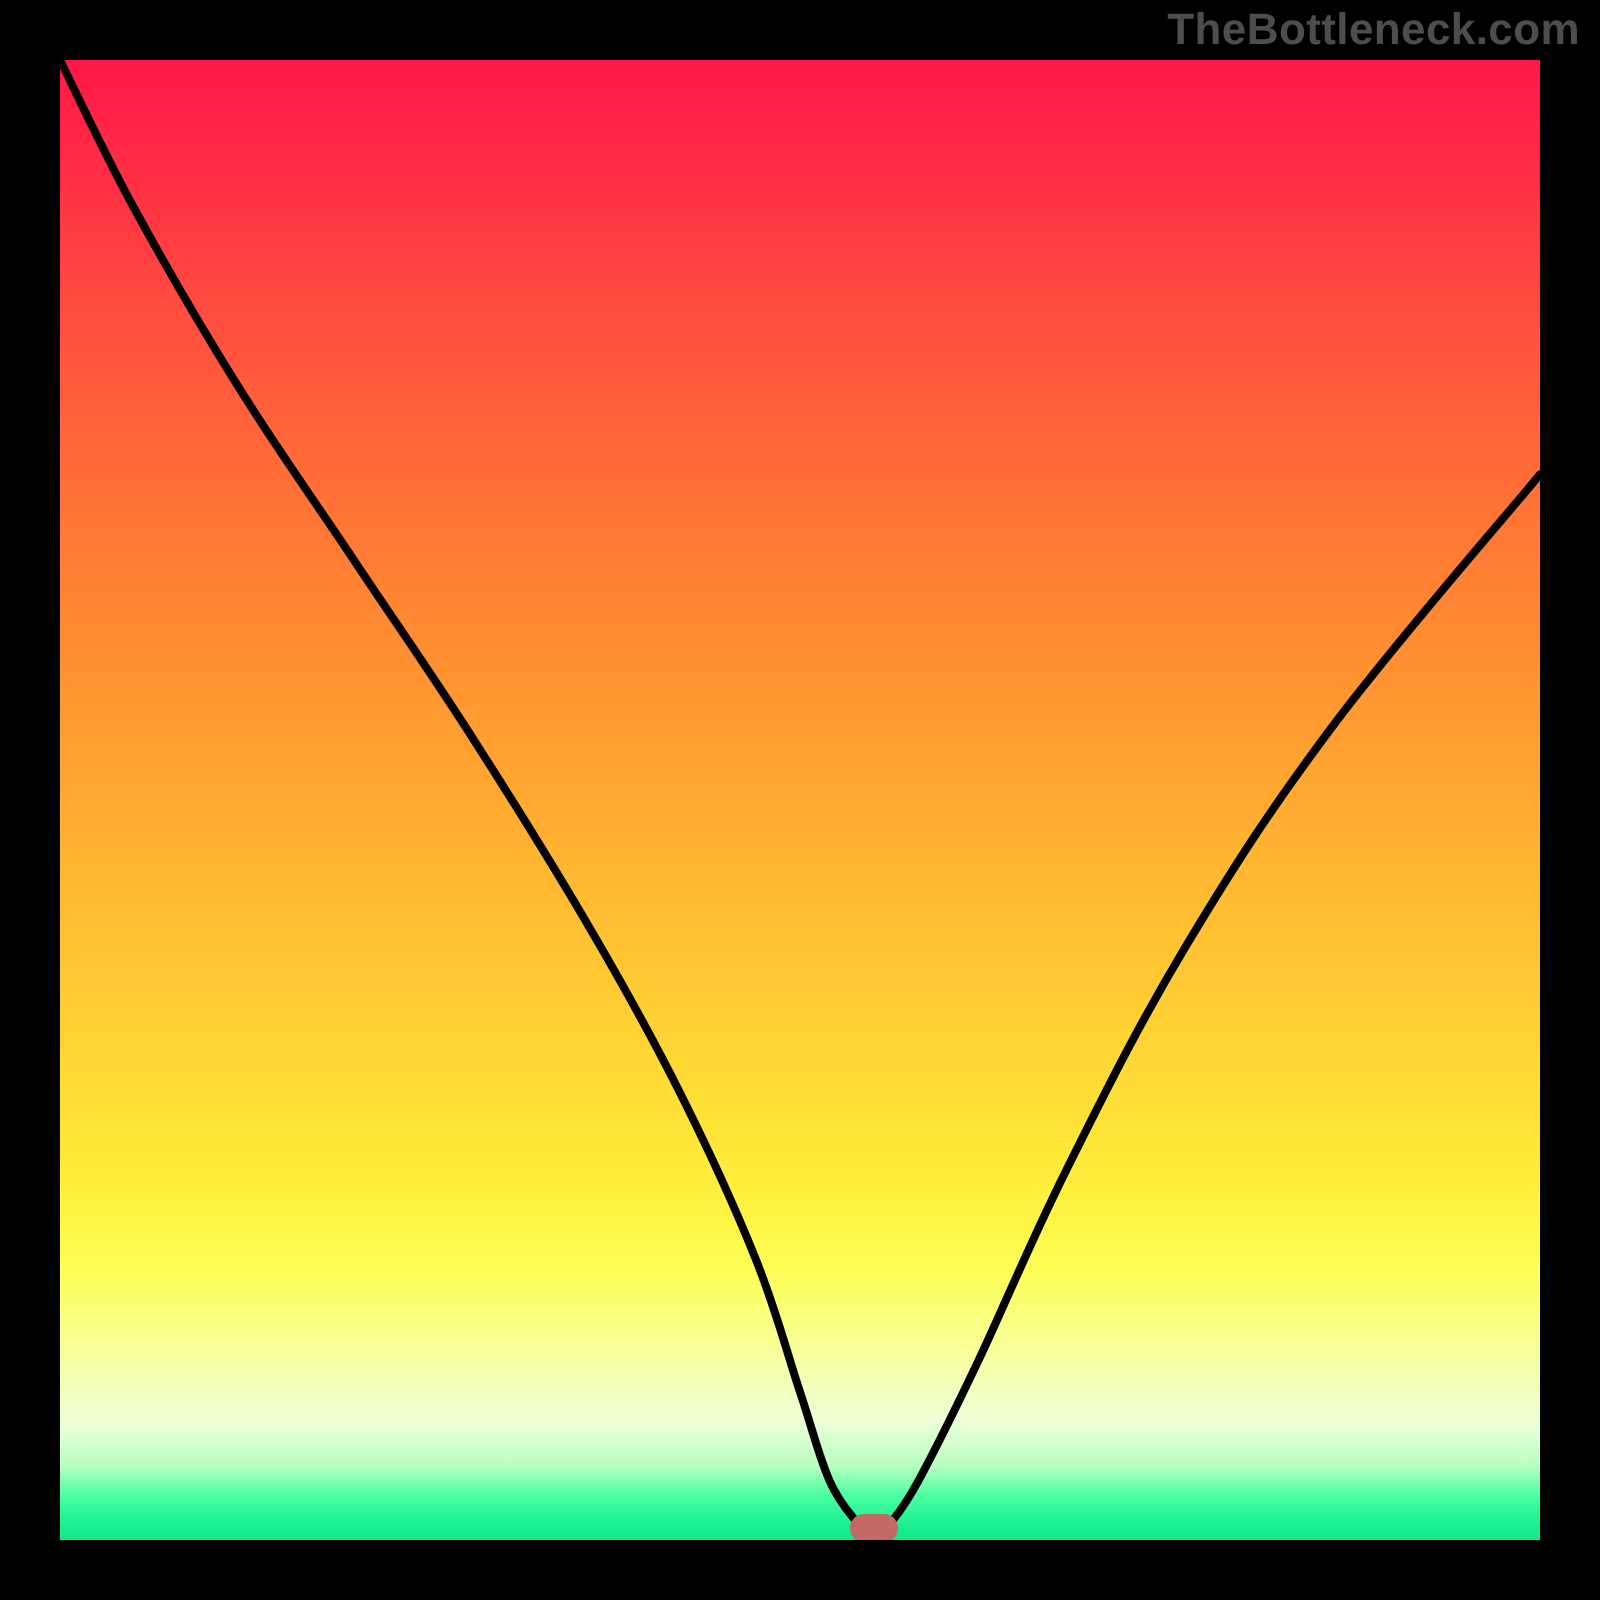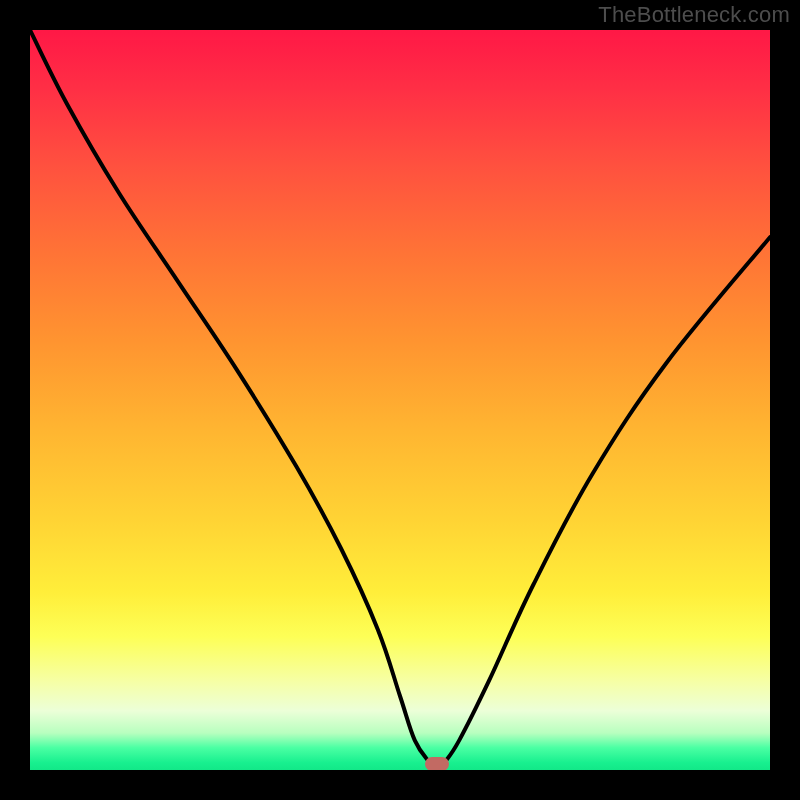--- a/index.html
+++ b/index.html
@@ -16,21 +16,21 @@
     width: 800px;
     height: 800px;
     background: #000;
   }
   .watermark {
     position: absolute;
     top: 2px;
     right: 10px;
     color: #4d4d4d;
     font-size: 22px;
-    font-weight: 400;
+    font-weight: 700;
     letter-spacing: 0.2px;
     z-index: 30;
   }
   .plot-area {
     position: absolute;
     left: 30px;
     top: 30px;
     width: 740px;
     height: 740px;
     overflow: hidden;

